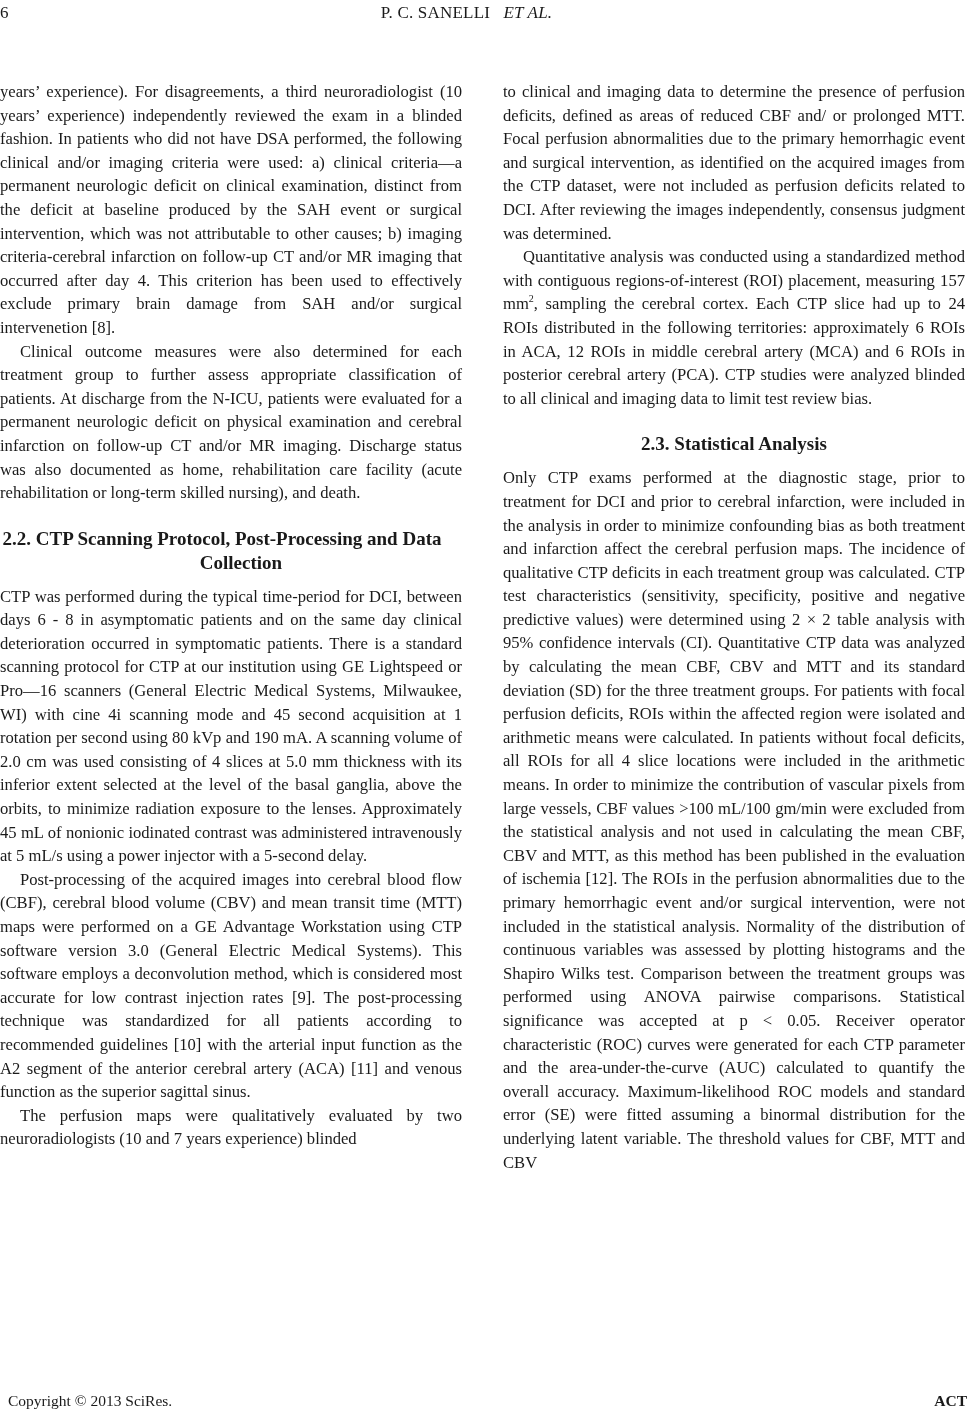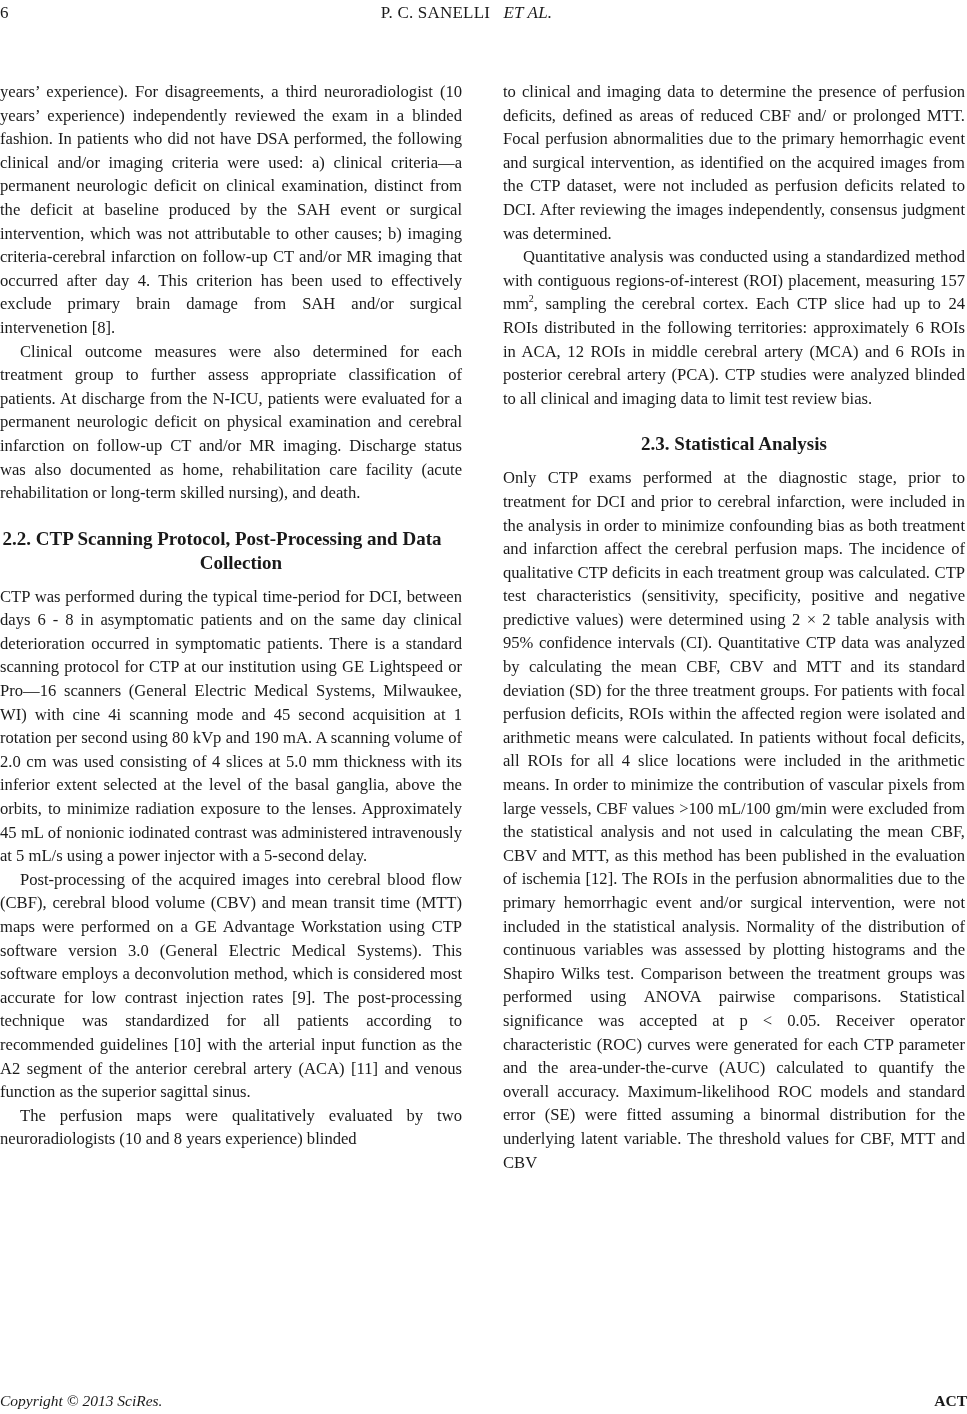--- a/index.html
+++ b/index.html
@@ -66,38 +66,38 @@
       text-indent: -38px;
     }
     sup { font-size: 10px; line-height: 0; vertical-align: 7px; }
     .footer {
       position: absolute;
       top: 1392px;
       left: 0;
       width: 967px;
       font-size: 15.5px;
     }
-    .footer .copyright { position: absolute; left: 0; top: 0; font-style: italic; }
+    .footer .copyright { position: absolute; left: 8px; top: 0; }
     .footer .journal { position: absolute; right: 0; top: 0; font-weight: bold; }
   </style>
 </head>
 <body>
 
 <div class="running-head">
   <span class="page-num">6</span>
   <span class="authors"><span>P. C. SANELLI</span>&nbsp;&nbsp;&nbsp;<i>ET AL.</i></span>
 </div>
 
 <div class="col col-left">
   <p>years’ experience). For disagreements, a third neuroradiologist (10 years’ experience) independently reviewed the exam in a blinded fashion. In patients who did not have DSA performed, the following clinical and/or imaging criteria were used: a) clinical criteria—a permanent neurologic deficit on clinical examination, distinct from the deficit at baseline produced by the SAH event or surgical intervention, which was not attributable to other causes; b) imaging criteria-cerebral infarction on follow-up CT and/or MR imaging that occurred after day 4. This criterion has been used to effectively exclude primary brain damage from SAH and/or surgical intervenetion [8].</p>
   <p class="indent">Clinical outcome measures were also determined for each treatment group to further assess appropriate classification of patients. At discharge from the N-ICU, patients were evaluated for a permanent neurologic deficit on physical examination and cerebral infarction on follow-up CT and/or MR imaging. Discharge status was also documented as home, rehabilitation care facility (acute rehabilitation or long-term skilled nursing), and death.</p>
   <h2 class="hanging">2.2. CTP Scanning Protocol, Post-Processing and Data Collection</h2>
   <p>CTP was performed during the typical time-period for DCI, between days 6 - 8 in asymptomatic patients and on the same day clinical deterioration occurred in symptomatic patients. There is a standard scanning protocol for CTP at our institution using GE Lightspeed or Pro—16 scanners (General Electric Medical Systems, Milwaukee, WI) with cine 4i scanning mode and 45 second acquisition at 1 rotation per second using 80 kVp and 190 mA. A scanning volume of 2.0 cm was used consisting of 4 slices at 5.0 mm thickness with its inferior extent selected at the level of the basal ganglia, above the orbits, to minimize radiation exposure to the lenses. Approximately 45 mL of nonionic iodinated contrast was administered intravenously at 5 mL/s using a power injector with a 5-second delay.</p>
   <p class="indent">Post-processing of the acquired images into cerebral blood flow (CBF), cerebral blood volume (CBV) and mean transit time (MTT) maps were performed on a GE Advantage Workstation using CTP software version 3.0 (General Electric Medical Systems). This software employs a deconvolution method, which is considered most accurate for low contrast injection rates [9]. The post-processing technique was standardized for all patients according to recommended guidelines [10] with the arterial input function as the A2 segment of the anterior cerebral artery (ACA) [11] and venous function as the superior sagittal sinus.</p>
-  <p class="indent">The perfusion maps were qualitatively evaluated by two neuroradiologists (10 and 8 years experience) blinded</p>
+  <p class="indent">The perfusion maps were qualitatively evaluated by two neuroradiologists (10 and 7 years experience) blinded</p>
 </div>
 
 <div class="col col-right">
   <p>to clinical and imaging data to determine the presence of perfusion deficits, defined as areas of reduced CBF and/ or prolonged MTT. Focal perfusion abnormalities due to the primary hemorrhagic event and surgical intervention, as identified on the acquired images from the CTP dataset, were not included as perfusion deficits related to DCI. After reviewing the images independently, consensus judgment was determined.</p>
   <p class="indent"><span>Quantitative analysis was conducted using a standardized method with contiguous regions-of-interest (ROI) placement, measuring 157 mm</span><sup>2</sup><span>, sampling the cerebral cortex. Each CTP slice had up to 24 ROIs distributed in the following territories: approximately 6 ROIs in ACA, 12 ROIs in middle cerebral artery (MCA) and 6 ROIs in posterior cerebral artery (PCA). CTP studies were analyzed blinded to all clinical and imaging data to limit test review bias.</span></p>
   <h2>2.3. Statistical Analysis</h2>
   <p>Only CTP exams performed at the diagnostic stage, prior to treatment for DCI and prior to cerebral infarction, were included in the analysis in order to minimize confounding bias as both treatment and infarction affect the cerebral perfusion maps. The incidence of qualitative CTP deficits in each treatment group was calculated. CTP test characteristics (sensitivity, specificity, positive and negative predictive values) were determined using 2 × 2 table analysis with 95% confidence intervals (CI). Quantitative CTP data was analyzed by calculating the mean CBF, CBV and MTT and its standard deviation (SD) for the three treatment groups. For patients with focal perfusion deficits, ROIs within the affected region were isolated and arithmetic means were calculated. In patients without focal deficits, all ROIs for all 4 slice locations were included in the arithmetic means. In order to minimize the contribution of vascular pixels from large vessels, CBF values &gt;100 mL/100 gm/min were excluded from the statistical analysis and not used in calculating the mean CBF, CBV and MTT, as this method has been published in the evaluation of ischemia [12]. The ROIs in the perfusion abnormalities due to the primary hemorrhagic event and/or surgical intervention, were not included in the statistical analysis. Normality of the distribution of continuous variables was assessed by plotting histograms and the Shapiro Wilks test. Comparison between the treatment groups was performed using ANOVA pairwise comparisons. Statistical significance was accepted at p &lt; 0.05. Receiver operator characteristic (ROC) curves were generated for each CTP parameter and the area-under-the-curve (AUC) calculated to quantify the overall accuracy. Maximum-likelihood ROC models and standard error (SE) were fitted assuming a binormal distribution for the underlying latent variable. The threshold values for CBF, MTT and CBV</p>
 </div>
 
 <div class="footer">

